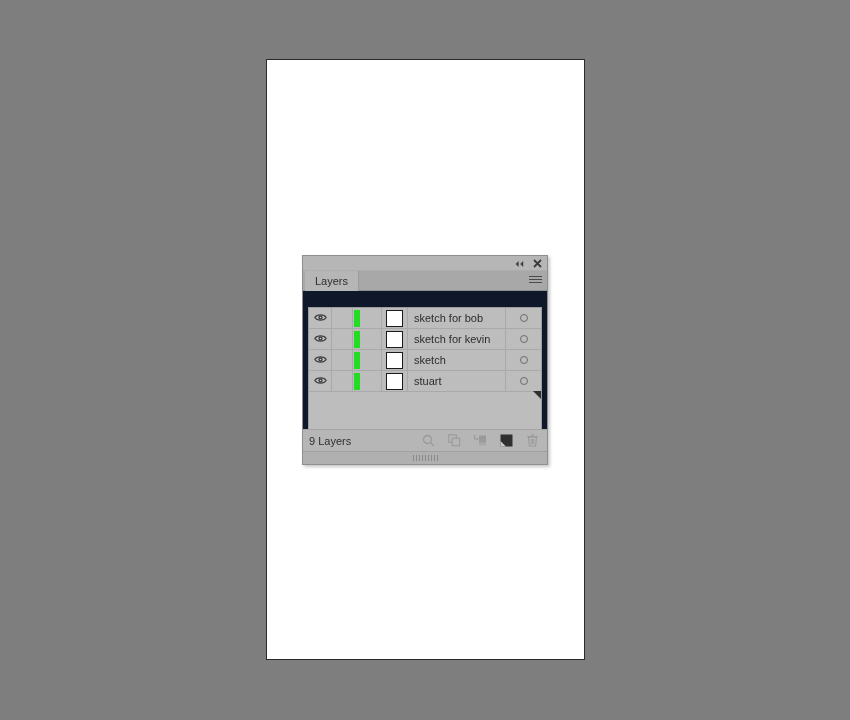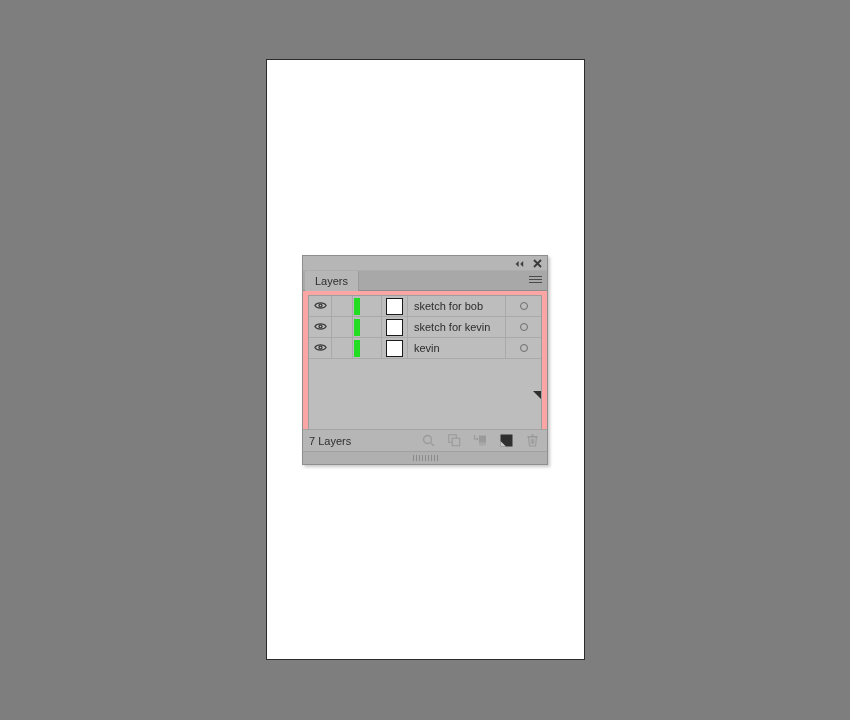--- a/index.html
+++ b/index.html
@@ -18,21 +18,21 @@
     width: 319px; height: 601px;
     background: #ffffff;
     border: 1px solid #2b2b2b;
   }
 
   
   #layers-panel {
     position: absolute;
     left: 302px; top: 255px;
     width: 246px; height: 210px;
-    background: #fca5a5;
+    background: #0f172a;
     border: 1px solid #8e8e8e;
     box-shadow: 2px 2px 3px rgba(0,0,0,0.22);
     font-size: 11px;
     color: #303030;
   }
   
   #panel-stack-edge {
     position: absolute;
     left: 546px; top: 258px;
     width: 4px; height: 200px;
@@ -80,21 +80,21 @@
     width: 13px; height: 10px;
     cursor: pointer;
   }
   #panel-menu-icon i {
     display: block; height: 1px; background: #4a4a4a; margin-bottom: 2px;
   }
 
   
   #layer-list {
     position: relative;
-    margin: 4px 5px 0 5px;
+    margin: 16px 5px 0 5px;
     height: 140px;
     background: #bdbdbd;
     border: 1px solid #9d9d9d;
     overflow: hidden;
   }
   .layer-row {
     display: flex;
     align-items: center;
     height: 21px;
     border-bottom: 1px solid #a9a9a9;
@@ -296,30 +296,51 @@
               </svg></span>
           </div>
           <div class="col-lock"></div>
           <div class="col-color">
             <span class="color-bar" style="background:#22dd22"></span>
           </div>
           <div class="col-gap"></div>
           <div class="col-thumb">
             <span class="thumb-box"></span>
           </div>
-          <div class="col-name">kevin</div>
+          <div class="col-name">sketch</div>
           <div class="col-target">
             <span class="target-circle"></span>
           </div>
         </div>
+        <div class="layer-row">
+          <div class="col-eye">
+            <span><svg width="13" height="9" viewBox="0 0 13 9" aria-hidden="true">
+                <path d="M0.8 4.5 C3 1, 10 1, 12.2 4.5 C10 8, 3 8, 0.8 4.5 Z" fill="none" stroke="#3b3b3b" stroke-width="1.1"></path>
+                <circle cx="6.5" cy="4.5" r="2.1" fill="#3b3b3b"></circle>
+                <circle cx="6.5" cy="4.5" r="0.8" fill="#cfcfcf"></circle>
+              </svg></span>
+          </div>
+          <div class="col-lock"></div>
+          <div class="col-color">
+            <span class="color-bar" style="background:#22dd22"></span>
+          </div>
+          <div class="col-gap"></div>
+          <div class="col-thumb">
+            <span class="thumb-box"></span>
+          </div>
+          <div class="col-name">stuart</div>
+          <div class="col-target">
+            <span class="target-circle"></span>
+          </div>
+        </div>
         <div id="list-filler"></div>
       </div>
 
     <div id="panel-footer">
-      <span id="layer-count">7 Layers</span>
+      <span id="layer-count">9 Layers</span>
       <div id="footer-buttons">
 
         <div class="footer-btn">
           <svg width="13" height="13" viewBox="0 0 13 13" aria-hidden="true">
             <circle cx="5.5" cy="5.5" r="4" stroke="#9a9a9a" stroke-width="1.3" fill="none"></circle>
             <path d="M8.6 8.6 L12 12" stroke="#9a9a9a" stroke-width="1.3" fill="none"></path>
           </svg>
         </div>
 
         <div class="footer-btn">

